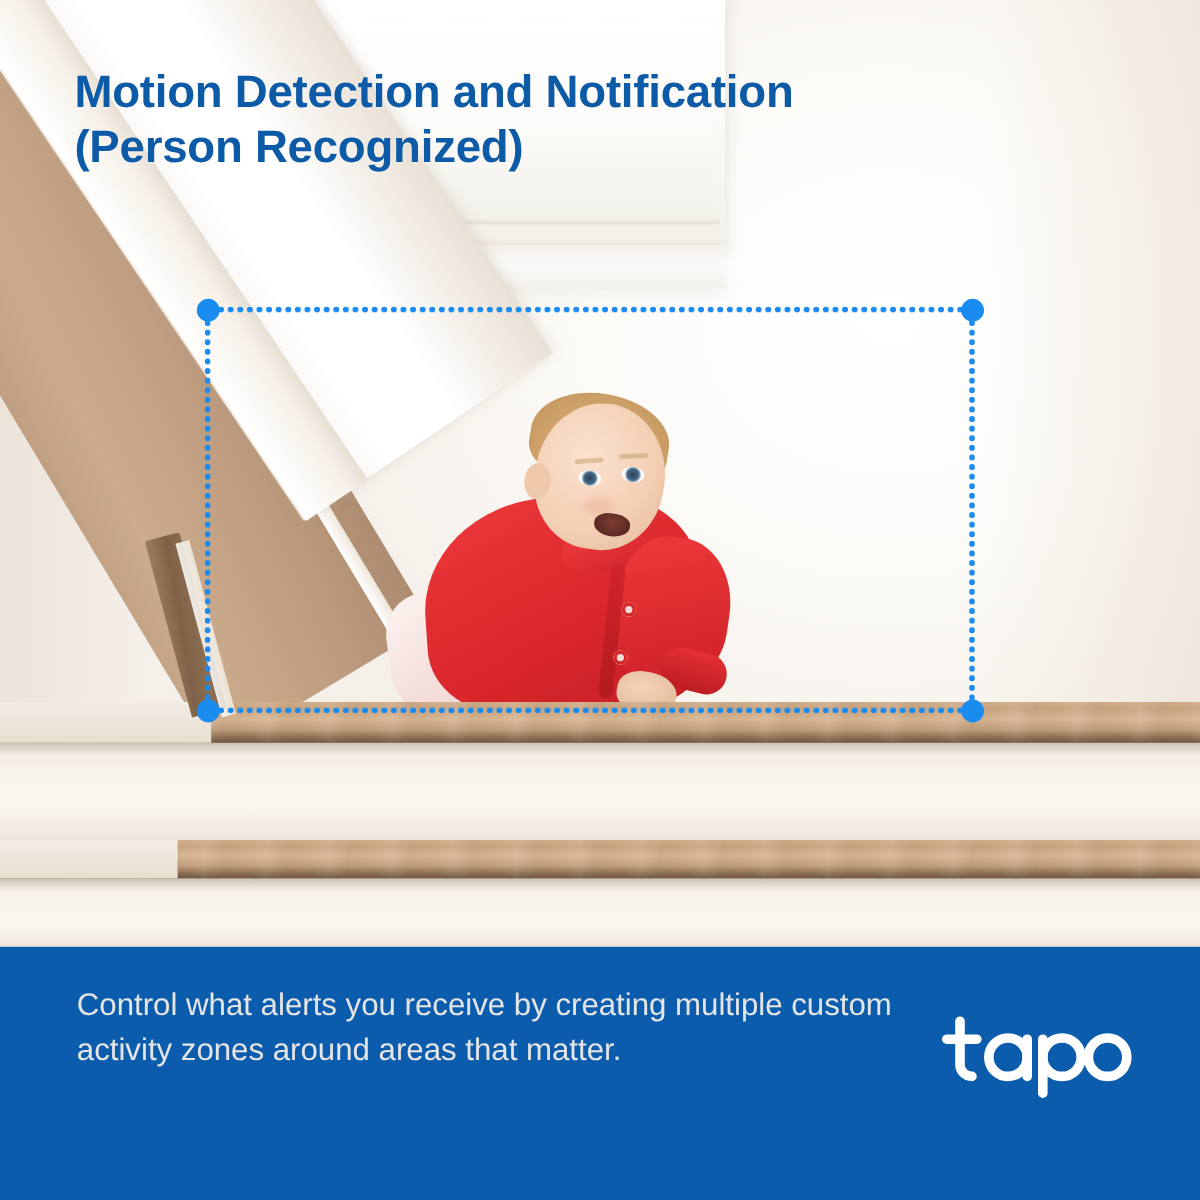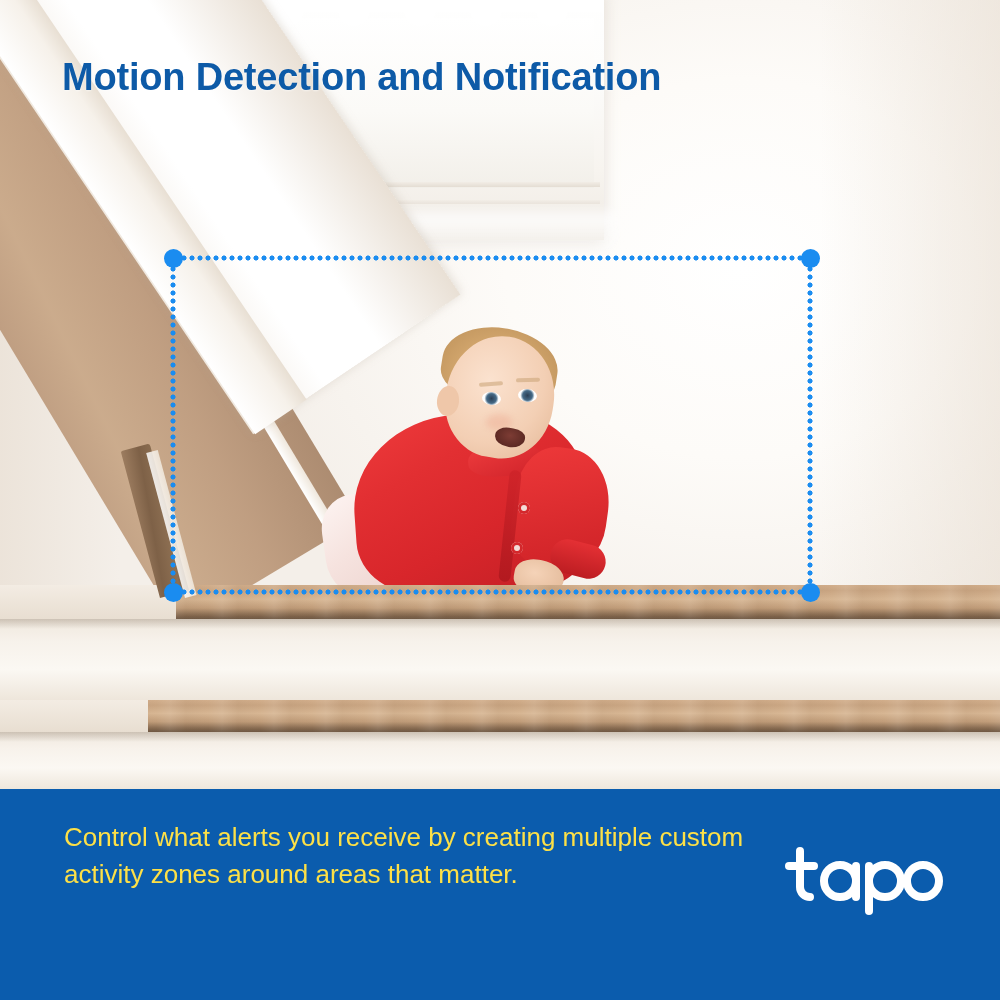--- a/index.html
+++ b/index.html
@@ -252,21 +252,21 @@
   }
   .title-line { display:block; }
 
   
   .banner {
     position:absolute; left:0; top:789px; width:1000px; height:211px;
     background:#0b5cad;
   }
   .banner-caption {
     position:absolute; left:64px; top:30px; width:680px;
-    color:#fde047; font-size:26px; line-height:1.44; font-weight:400;
+    color:#e5e5e5; font-size:26px; line-height:1.44; font-weight:400;
   }
   .logo {
     position:absolute; right:56px; top:54px;
     color:#ffffff; font-size:60px; line-height:1; font-weight:400;
     letter-spacing:-1px;
   }
   .logo svg { display:block; }
 </style>
 </head>
 <body>
@@ -338,20 +338,21 @@
       <div class="zone-edge-v" style="left:807px; top:258px; height:334px;"></div>
 
       <div class="zone-handle" style="left:164px; top:249px;"></div>
       <div class="zone-handle" style="left:801px; top:249px;"></div>
       <div class="zone-handle" style="left:164px; top:583px;"></div>
       <div class="zone-handle" style="left:801px; top:583px;"></div>
     </div>
 
     <div class="title-block">
       <span class="title-line">Motion Detection and Notification</span>
+      <span class="title-line">(Person Recognized)</span>
     </div>
   </div>
 
   <div class="banner">
     <div class="banner-caption">Control what alerts you receive by creating multiple custom activity zones around areas that matter.</div>
 
     <div class="logo">
       <svg width="160" height="72" viewBox="0 0 160 72" aria-label="tapo">
         <g fill="none" stroke="#ffffff" stroke-width="8" stroke-linecap="round">
 

